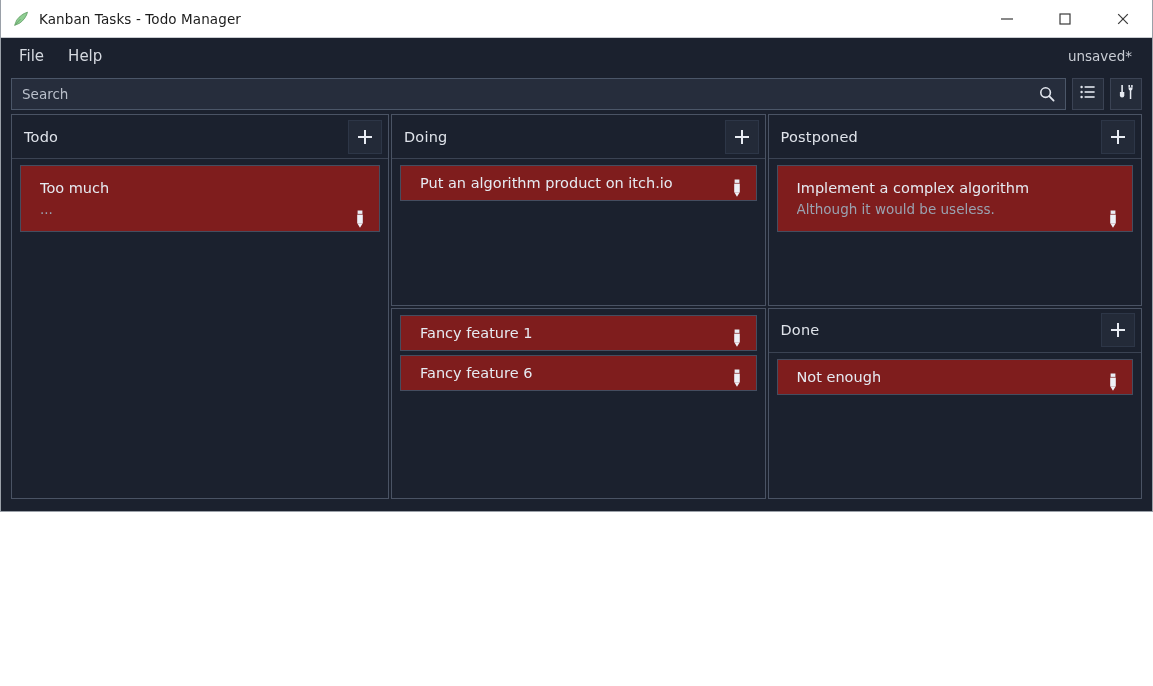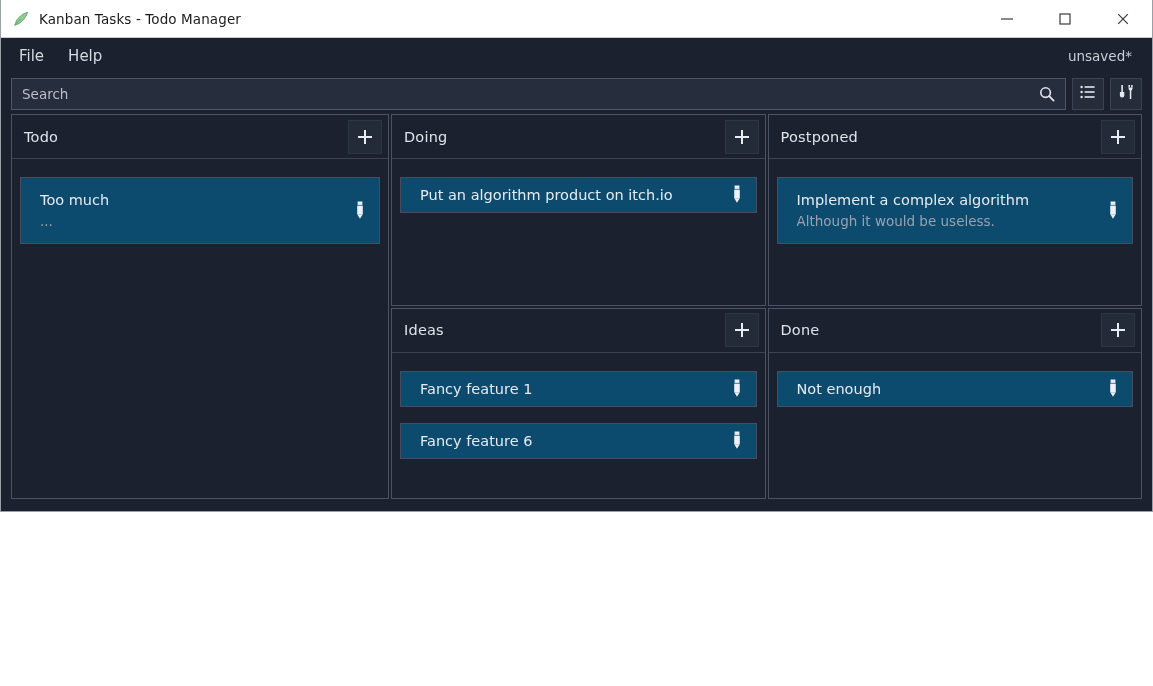--- a/index.html
+++ b/index.html
@@ -194,27 +194,26 @@
     overflow: hidden;
     display: flex;
     flex-direction: column;
     gap: 4px;
     min-height: 0;
   }
 
   
   .card {
     display: flex;
-    align-items: center;
-    background: #0c4a6e;
+    align-items: flex-end;
+    background: #7f1d1d;
     border: 1px solid #454d5f;
     cursor: pointer;
     min-height: 0;
     flex: 0 0 auto;
-    margin-top: 12px;
   }
   .card-accent {
     width: 7px;
     flex: 0 0 7px;
   }
   .card-main {
     flex: 1 1 auto;
     padding: 9px 4px 9px 12px;
     display: flex;
     flex-direction: column;
@@ -376,29 +375,20 @@
                 <rect x="4.6" y="1.5" width="4.8" height="3.4" fill="#e9edf4"></rect>
                 <rect x="4.2" y="5.6" width="5.6" height="8.6" fill="#eef1f7"></rect>
                 <path d="M4.2 14.2 h5.6 l-2.8 4.6 Z" fill="#eef1f7"></path>
               </svg>
             </div>
           </div>
         </div>
       </div>
 
       <div class="panel panel-half">
-        <div class="panel-head">
-          <span class="panel-title">Ideas</span>
-          <div class="add-btn">
-            <svg width="20" height="20" viewBox="0 0 20 20">
-              <rect x="9" y="3" width="2" height="14" fill="#e8ecf3"></rect>
-              <rect x="3" y="9" width="14" height="2" fill="#e8ecf3"></rect>
-            </svg>
-          </div>
-        </div>
         <div class="panel-body">
           <div class="card">
             <div class="card-accent" style="background: rgb(91, 166, 232);"></div>
             <div class="card-main">
               <div class="card-title">Fancy feature 1</div>
             </div>
             <div class="card-edit">
               <svg width="14" height="22" viewBox="0 0 14 22">
                 <rect x="4.6" y="1.5" width="4.8" height="3.4" fill="#e9edf4"></rect>
                 <rect x="4.2" y="5.6" width="5.6" height="8.6" fill="#eef1f7"></rect>

